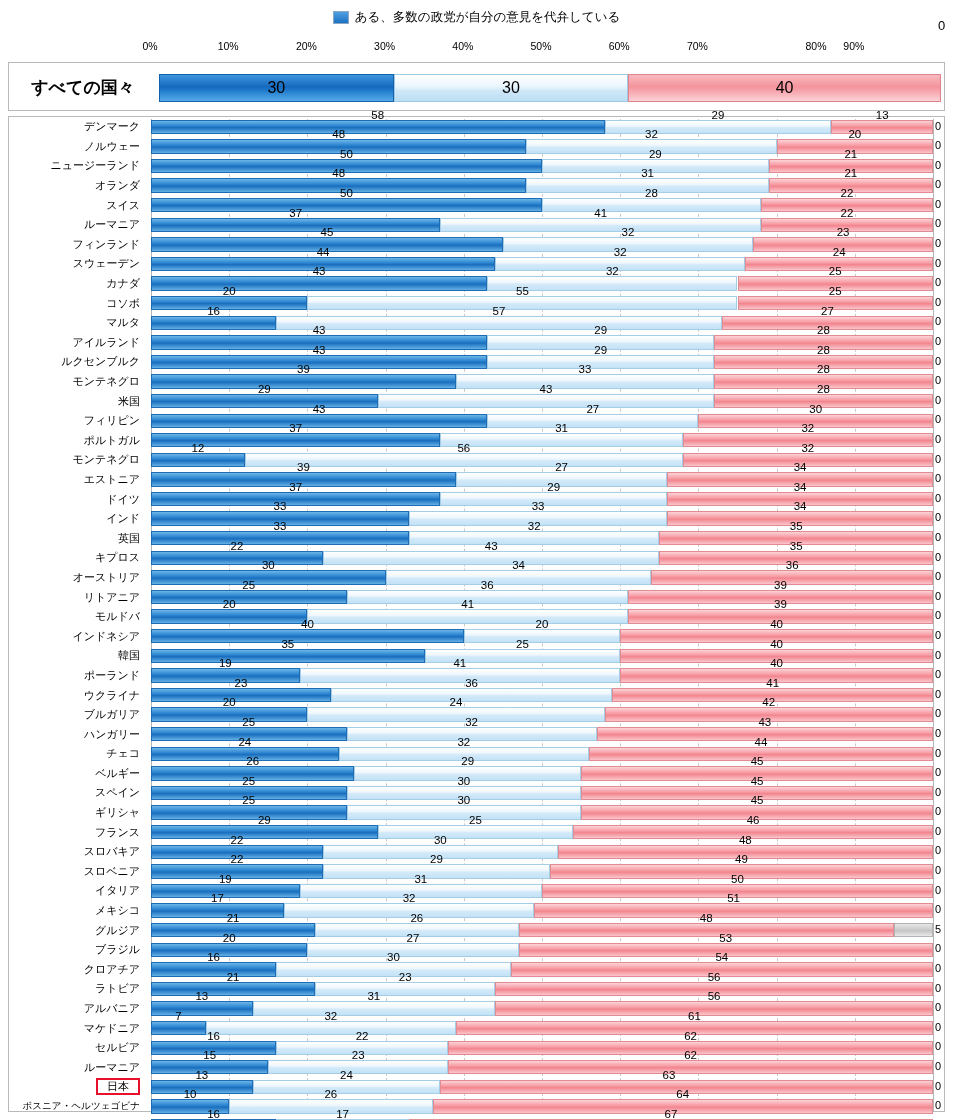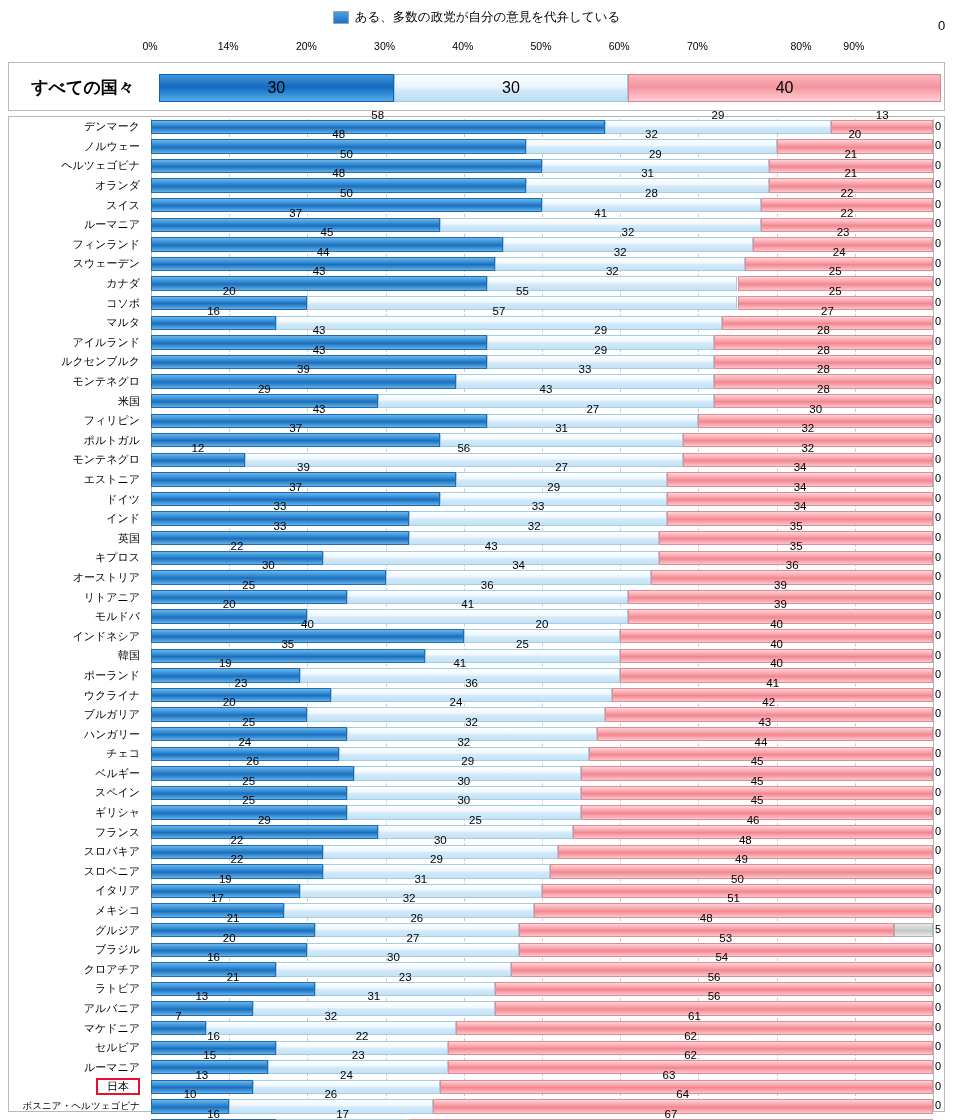--- a/index.html
+++ b/index.html
@@ -110,28 +110,28 @@
 
   <div class="legend">
     <div class="legend-item">
       <span class="legend-swatch sw-blue"></span>
       <span>ある、多数の政党が自分の意見を代弁している</span>
     </div>
   </div>
 
   <div class="axis" id="axis">
       <div class="tick" style="left: 0px;">0%</div>
-      <div class="tick" style="left: 78.2px;">14%</div>
+      <div class="tick" style="left: 78.2px;">10%</div>
       <div class="tick" style="left: 156.4px;">20%</div>
       <div class="tick" style="left: 234.6px;">30%</div>
       <div class="tick" style="left: 312.8px;">40%</div>
       <div class="tick" style="left: 391px;">50%</div>
       <div class="tick" style="left: 469.2px;">60%</div>
       <div class="tick" style="left: 547.4px;">70%</div>
-      <div class="tick" style="left: 629px; padding-left: 44px;">80%</div>
+      <div class="tick" style="left: 644px; padding-left: 44px;">80%</div>
       <div class="tick" style="left: 703.8px;">90%</div>
       <div class="tick" style="left: 782px; margin-left: 43px;">100%</div>
     </div>
 
   <div class="summary">
     <div class="summary-label">すべての国々</div>
     <div class="summary-track" id="summary-track">
         <div class="seg seg-blue" style="left: 0px; width: 234.6px;">30</div>
         <div class="seg seg-lblue" style="left: 234.6px; width: 234.6px;">30</div>
         <div class="seg seg-red" style="left: 469.2px; width: 312.8px;">40</div>
@@ -172,21 +172,21 @@
             <div class="bar b1" style="left: 0px; width: 375.36px;"></div>
             <div class="val" style="left: 187.68px; top: -11px;">48</div>
             <div class="bar b2" style="left: 375.36px; width: 250.24px;"></div>
             <div class="val" style="left: 500.48px; top: -11px;">32</div>
             <div class="bar b3" style="left: 625.6px; width: 156.4px;"></div>
             <div class="val" style="left: 703.8px; top: -11px;">20</div>
           </div>
           <div class="endval">0</div>
         </div>
         <div class="row">
-          <div class="row-label">ヘルツェゴビナ</div>
+          <div class="row-label">ニュージーランド</div>
           <div class="bars">
             <div class="bar b1" style="left: 0px; width: 391px;"></div>
             <div class="val" style="left: 195.5px; top: -11px;">50</div>
             <div class="bar b2" style="left: 391px; width: 226.78px;"></div>
             <div class="val" style="left: 504.39px; top: -11px;">29</div>
             <div class="bar b3" style="left: 617.78px; width: 164.22px;"></div>
             <div class="val" style="left: 699.89px; top: -11px;">21</div>
           </div>
           <div class="endval">0</div>
         </div>

